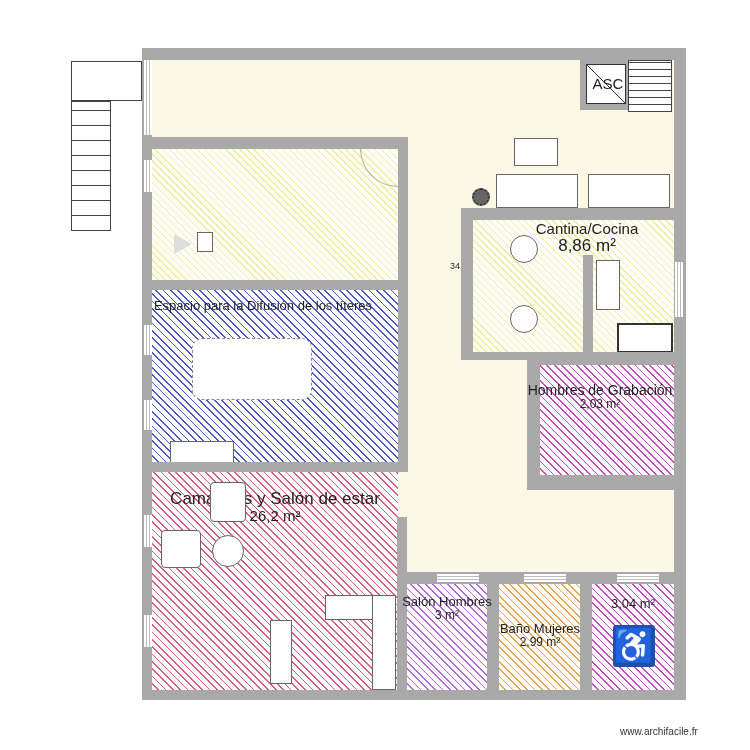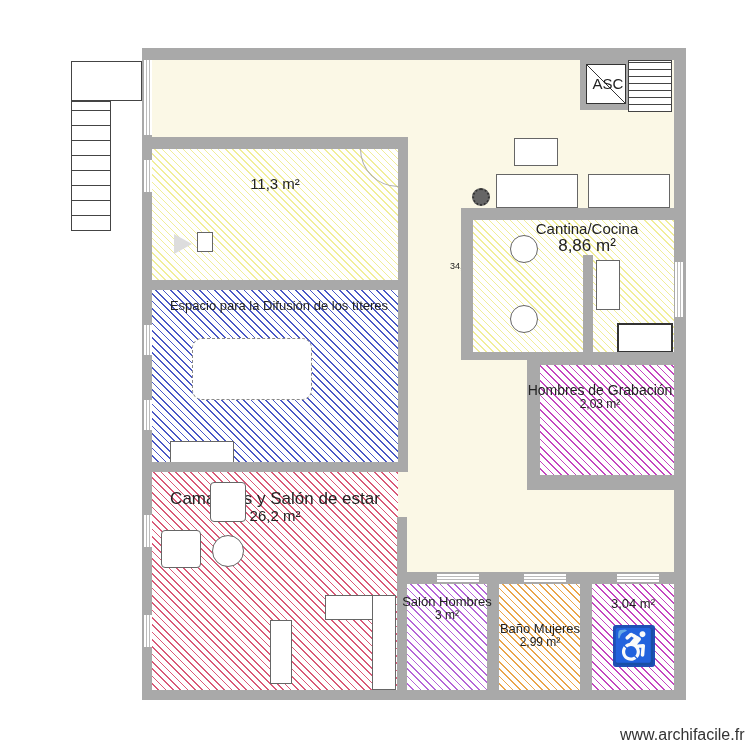--- a/index.html
+++ b/index.html
@@ -28,30 +28,29 @@
 
 <div class="wall" style="left:142px;top:48px;width:544px;height:12px;"></div>
 <div class="wall" style="left:674px;top:48px;width:12px;height:652px;"></div>
 <div class="wall" style="left:142px;top:48px;width:10px;height:652px;"></div>
 <div class="wall" style="left:142px;top:690px;width:544px;height:10px;"></div>
 
 <div class="wall" style="left:142px;top:137px;width:266px;height:12px;"></div>
 <div class="room hatch-yellow" style="left:152px;top:149px;width:246px;height:131px;"></div>
 <div class="wall" style="left:398px;top:137px;width:10px;height:330px;"></div>
 <div class="label" style="left:152px;top:176px;width:246px;font-size:18px;">
-  <div style="font-size:15px;">11,3 m²</div>
 </div>
 <div class="door-arc" style="left:360px;top:149px;width:38px;height:38px;border-radius:0 0 0 38px;border-top:none;border-right:none;"></div>
 <div class="furn" style="left:197px;top:232px;width:16px;height:20px;"></div>
 <div class="abs" style="left:174px;top:234px;width:0;height:0;border-top:10px solid transparent;border-bottom:10px solid transparent;border-left:18px solid #ddd;"></div>
 
 <div class="wall" style="left:142px;top:280px;width:266px;height:10px;"></div>
 
 <div class="room hatch-blue" style="left:152px;top:290px;width:246px;height:172px;"></div>
-<div class="label" style="left:152px;top:299px;width:254px;font-size:13px;">
+<div class="label" style="left:136px;top:299px;width:254px;font-size:13px;">
   <div>Espacio para la Difusión de los títeres</div>
 </div>
 <div class="furn" style="left:192px;top:338px;width:120px;height:62px;border-radius:10px;border:1px dashed #888;"></div>
 <div class="furn" style="left:170px;top:441px;width:64px;height:22px;"></div>
 
 <div class="wall" style="left:142px;top:462px;width:266px;height:10px;"></div>
 
 <div class="room hatch-red" style="left:152px;top:472px;width:246px;height:218px;"></div>
 <div class="wall" style="left:397px;top:517px;width:10px;height:180px;"></div>
 <div class="label" style="left:150px;top:490px;width:250px;font-size:17px;">
@@ -127,13 +126,13 @@
 <div class="room hatch-magenta" style="left:592px;top:584px;width:82px;height:106px;"></div>
 <div class="label" style="left:592px;top:597px;width:82px;font-size:13px;">
   <div>3,04 m²</div>
 </div>
 <div class="abs" style="left:613px;top:625px;width:42px;height:42px;background:#1f4fb5;border-radius:3px;color:#fff;font-size:34px;line-height:42px;text-align:center;">♿</div>
 
 <div class="win-h" style="left:437px;top:574px;width:42px;"></div>
 <div class="win-h" style="left:524px;top:574px;width:42px;"></div>
 <div class="win-h" style="left:617px;top:574px;width:42px;"></div>
 
-<div class="label" style="left:620px;top:727px;font-size:16px;color:#333;">www.archifacile.fr</div>
+<div class="label" style="left:620px;top:727px;font-size:10px;color:#333;">www.archifacile.fr</div>
 
 </body></html>

